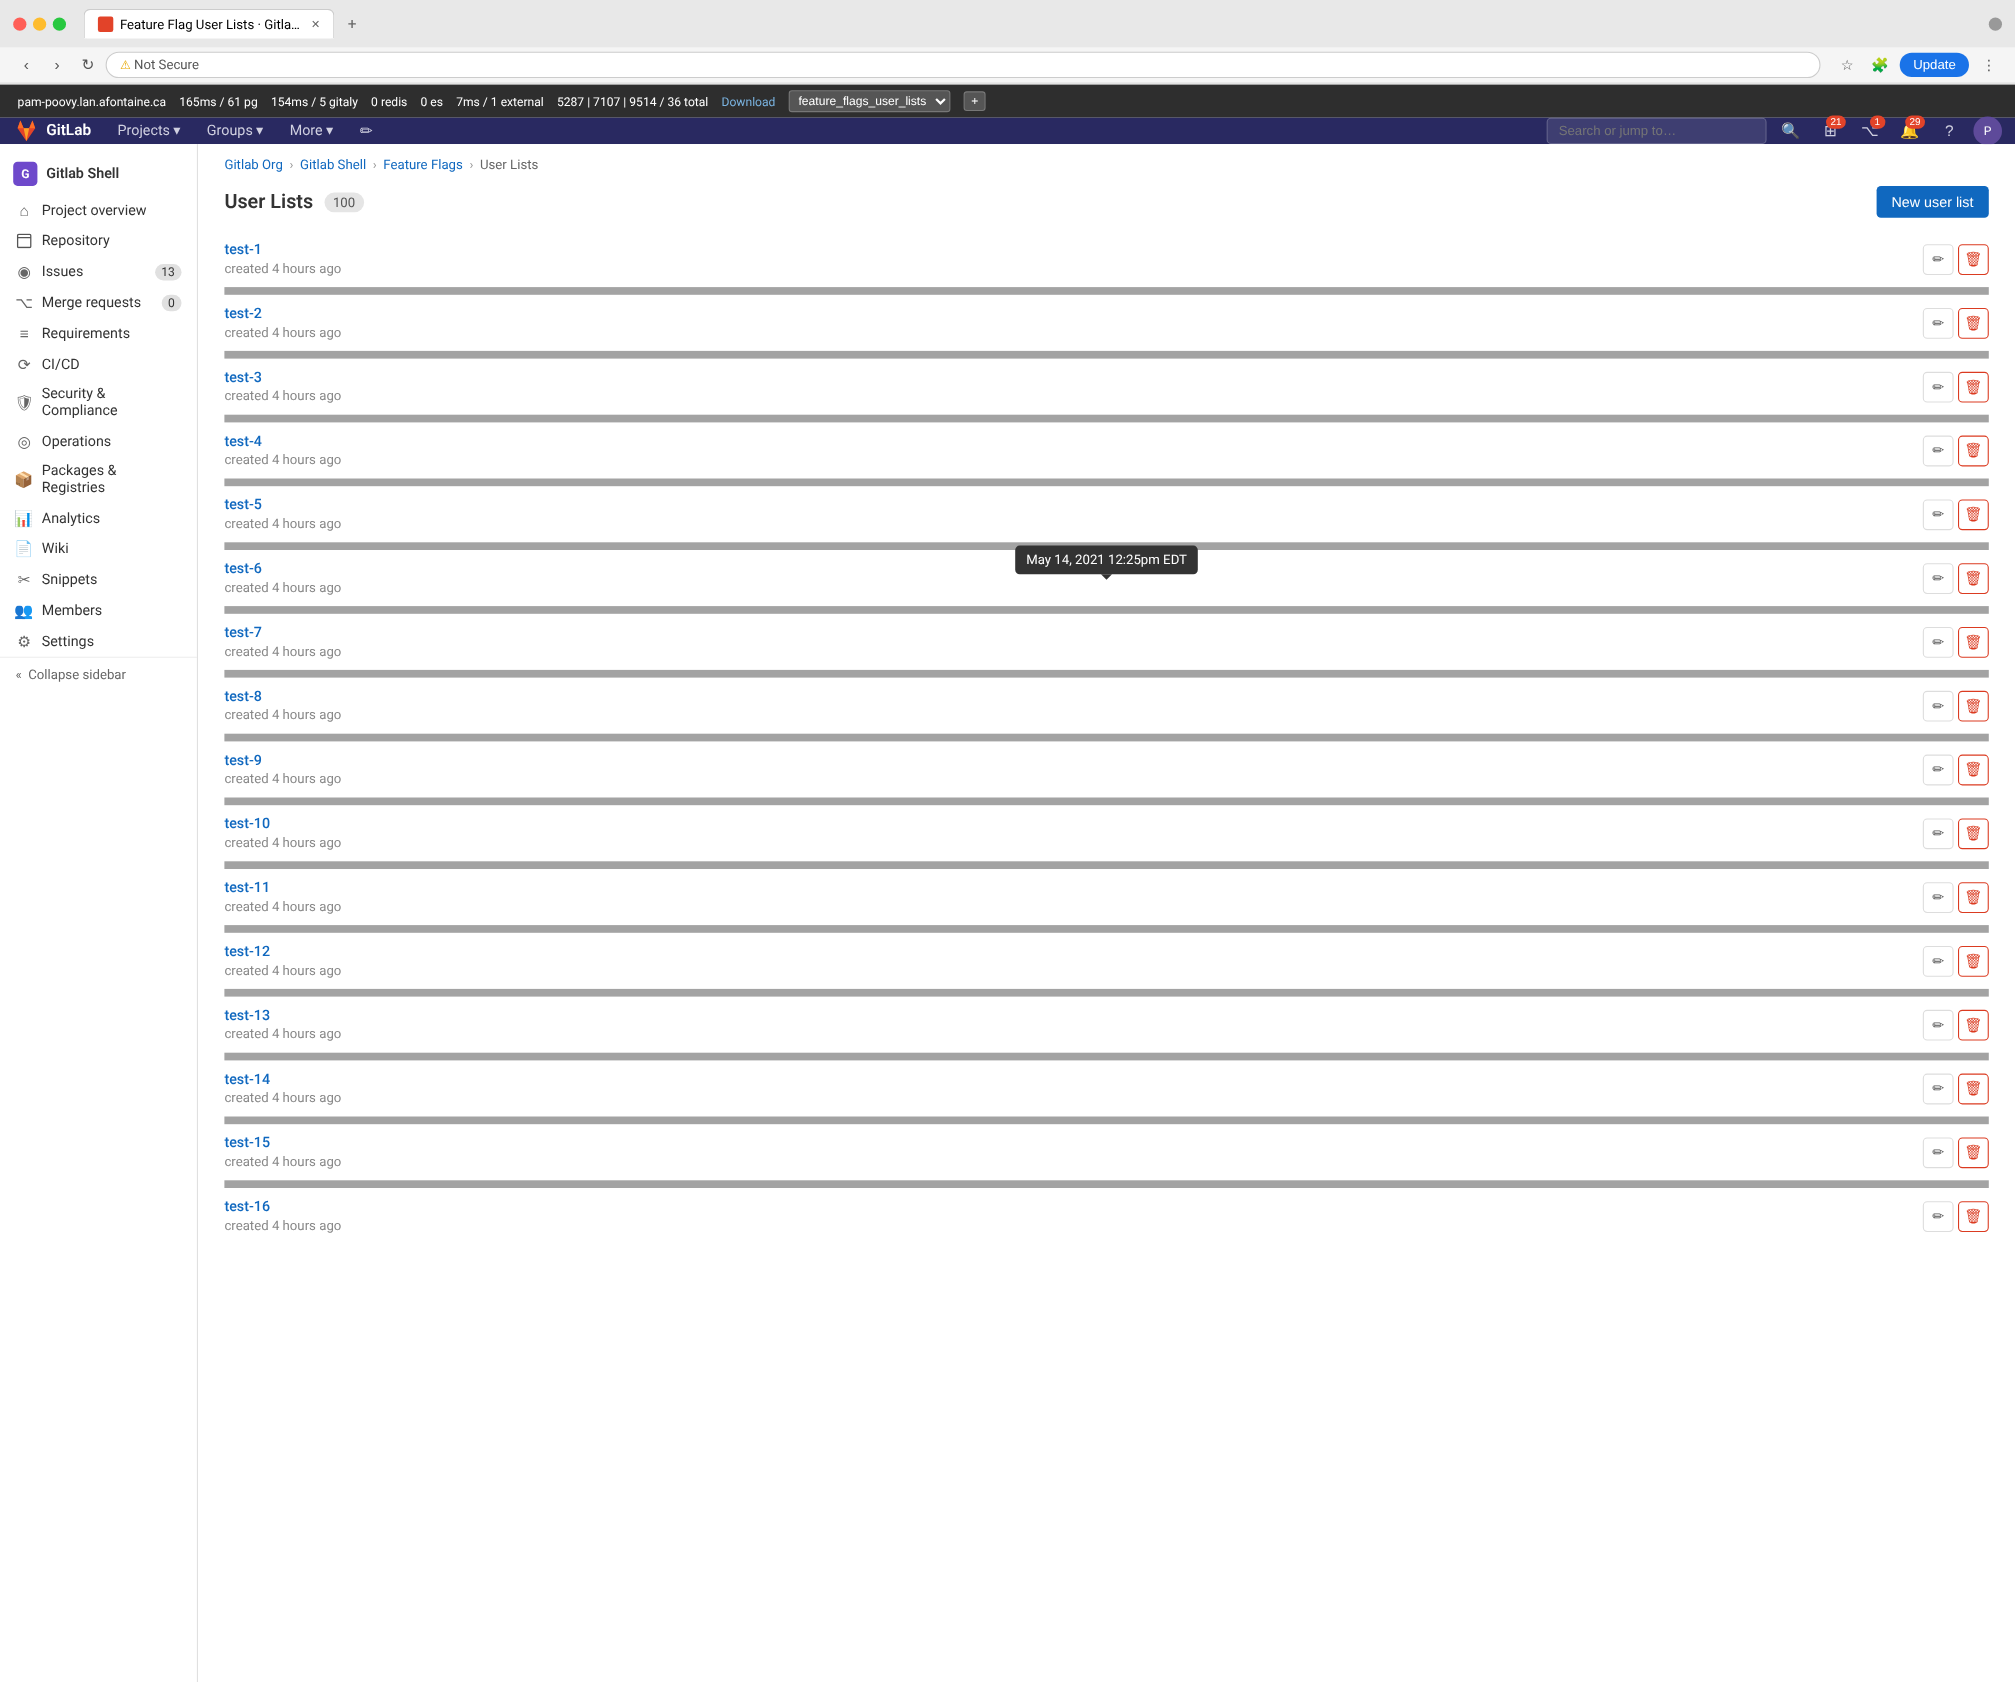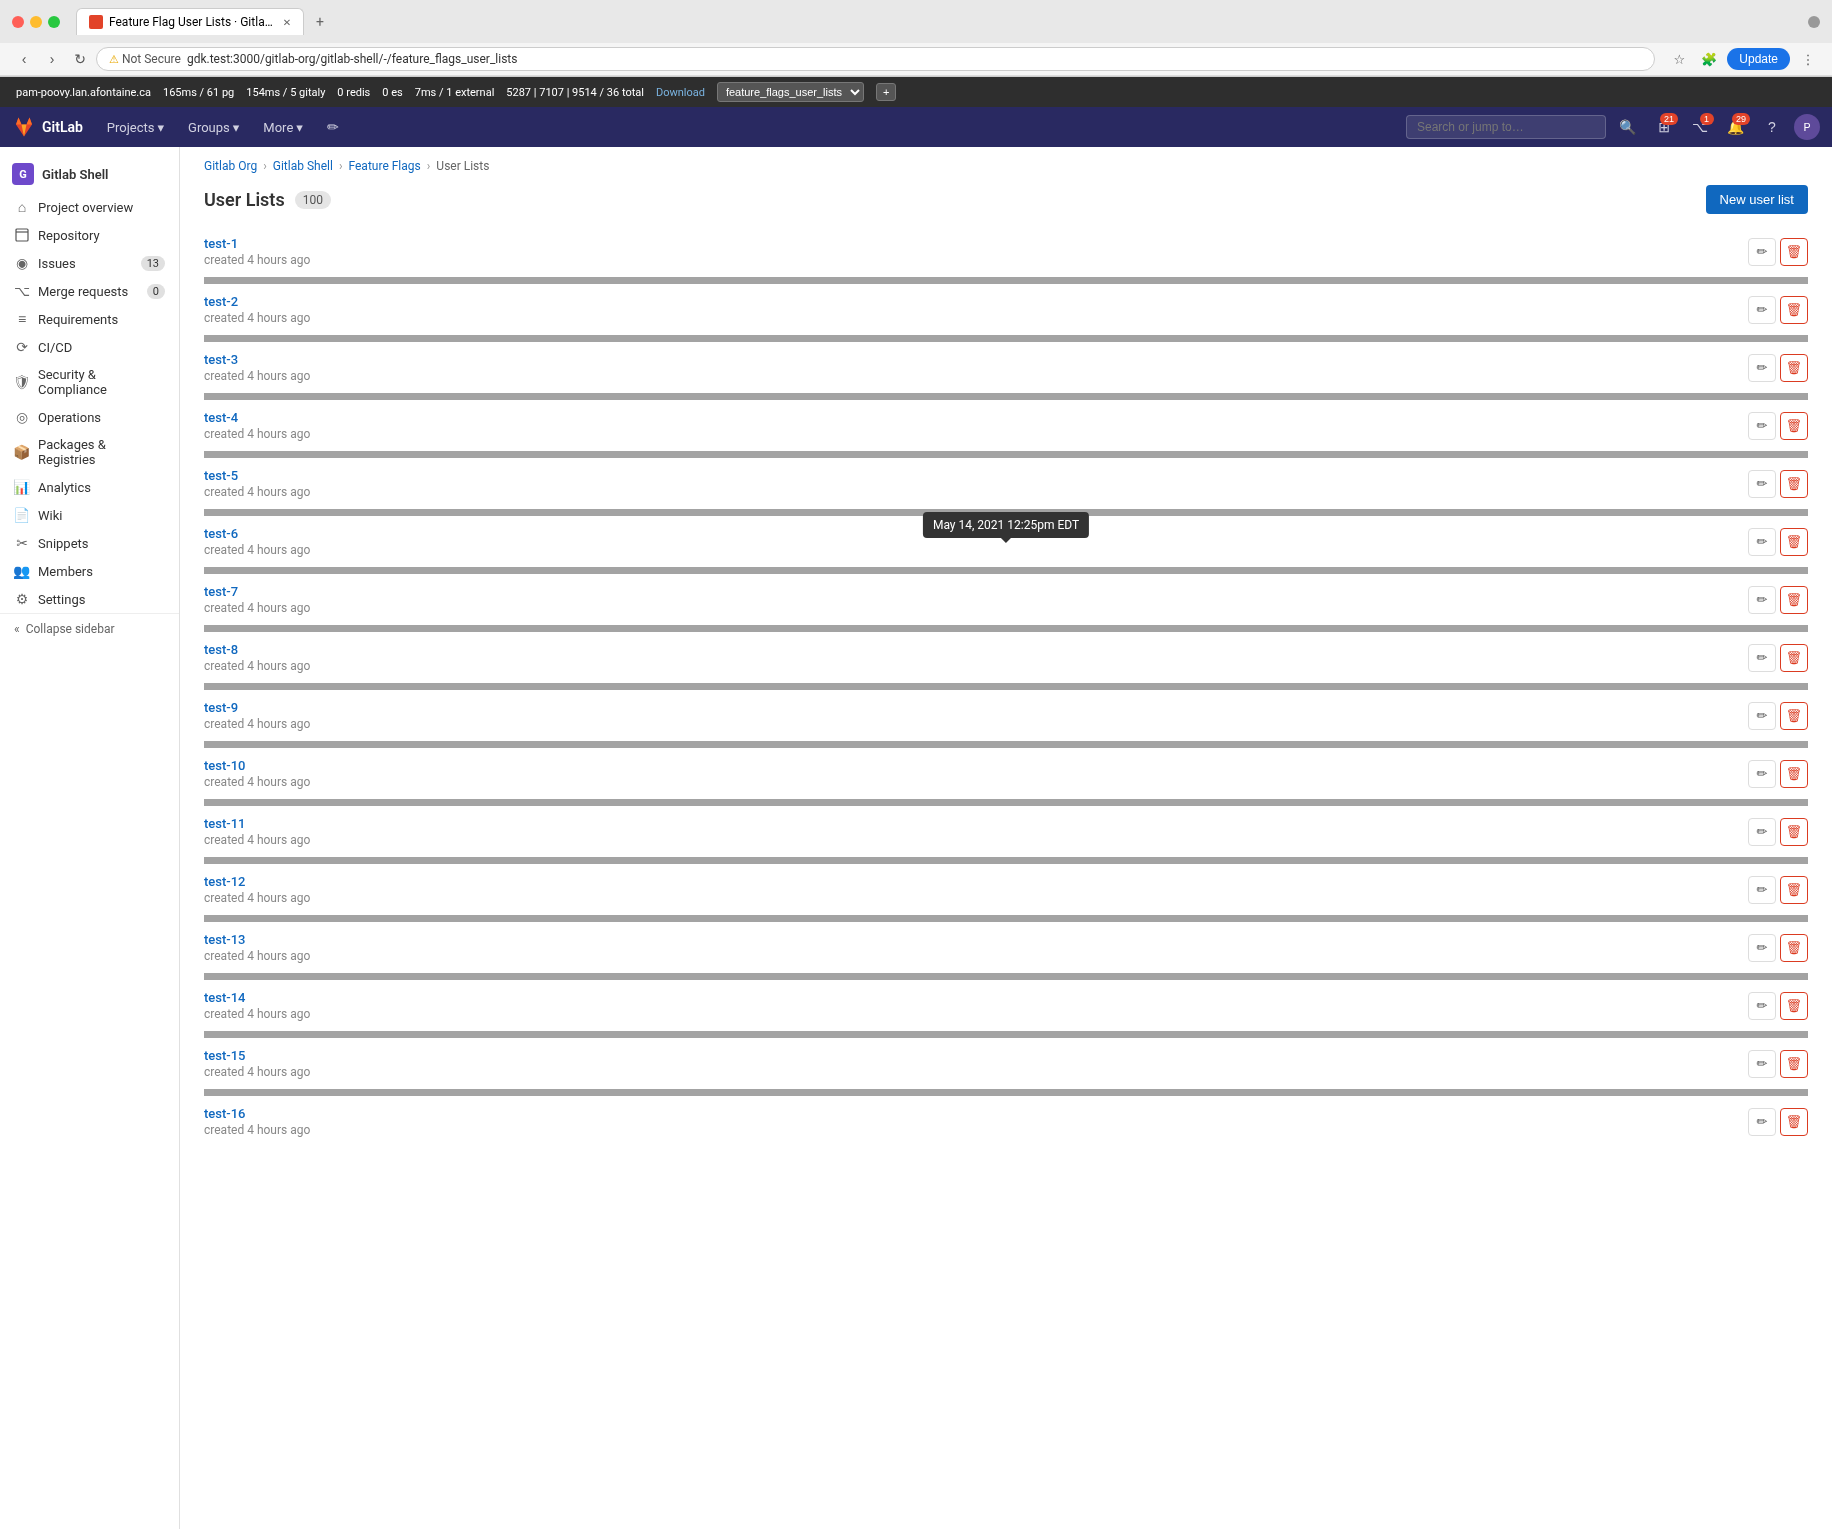--- a/index.html
+++ b/index.html
@@ -29,21 +29,21 @@
     .update-btn { background: #1a73e8; color: #fff; border: none; border-radius: 12px; padding: 4px 12px; font-size: 12px; cursor: pointer; font-weight: 500; }
 
     
     .perf-bar { background: #2e2e2e; color: #fff; padding: 5px 16px; font-size: 11px; display: flex; align-items: center; gap: 12px; }
     .perf-bar a { color: #7ab3e0; text-decoration: none; }
     .perf-metric { color: #aaa; }
     .perf-metric span { color: #fff; }
     .perf-select { background: #555; border: 1px solid #777; color: #fff; padding: 2px 4px; font-size: 11px; border-radius: 3px; }
 
     
-    .gitlab-nav { background: #292961; display: flex; align-items: center; padding: 0 12px; height: 40px; gap: 8px; }
+    .gitlab-nav { background: #292961; display: flex; align-items: center; padding: 0 12px; height: 24px; gap: 8px; }
     .gitlab-logo { display: flex; align-items: center; gap: 6px; color: #fff; font-weight: 600; font-size: 14px; margin-right: 8px; }
     .gitlab-logo-icon { width: 24px; height: 24px; }
     .nav-link { color: #d0d0e0; font-size: 13px; padding: 0 8px; cursor: pointer; display: flex; align-items: center; gap: 3px; }
     .nav-spacer { flex: 1; }
     .nav-search { background: rgba(255,255,255,0.1); border: 1px solid rgba(255,255,255,0.2); border-radius: 4px; padding: 4px 10px; color: #84cc16; font-size: 12px; width: 200px; }
     .nav-icon-btn { width: 28px; height: 28px; border-radius: 4px; background: transparent; border: none; color: #d0d0e0; cursor: pointer; display: flex; align-items: center; justify-content: center; font-size: 14px; position: relative; }
     .nav-badge { position: absolute; top: 0; right: 0; background: #e24329; color: #fff; border-radius: 8px; font-size: 9px; padding: 1px 4px; min-width: 14px; text-align: left; }
     .nav-avatar { width: 26px; height: 26px; border-radius: 50%; background: #5e4a9a; display: flex; align-items: center; justify-content: center; color: #fff; font-size: 11px; cursor: pointer; }
 
     
@@ -115,21 +115,20 @@
   </div>
   <div class="browser-controls">
     <button class="nav-btn">‹</button>
     <button class="nav-btn">›</button>
     <button class="nav-btn">↻</button>
     <div class="address-bar">
       <span class="not-secure">
         <span class="not-secure-icon">⚠</span>
         <span>Not Secure</span>
       </span>
-      <span class="address-text">gdk.test:3000/gitlab-org/gitlab-shell/-/feature_flags_user_lists</span>
     </div>
     <div class="browser-actions">
       <button class="browser-action-btn">☆</button>
       <button class="browser-action-btn">🧩</button>
       <button class="update-btn">Update</button>
       <button class="browser-action-btn">⋮</button>
     </div>
   </div>
 </div>
 

